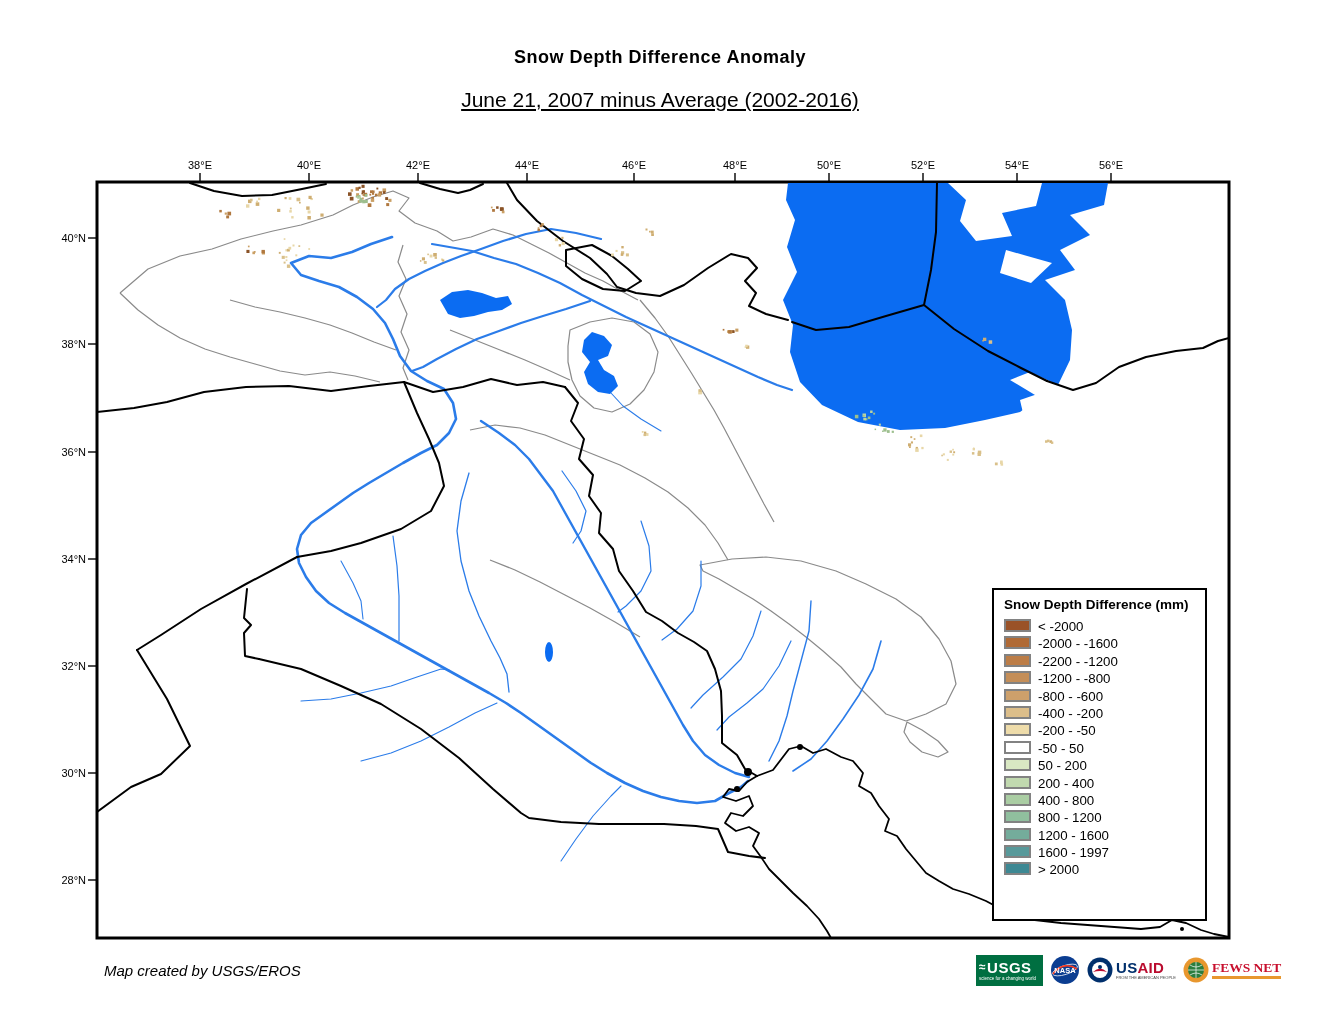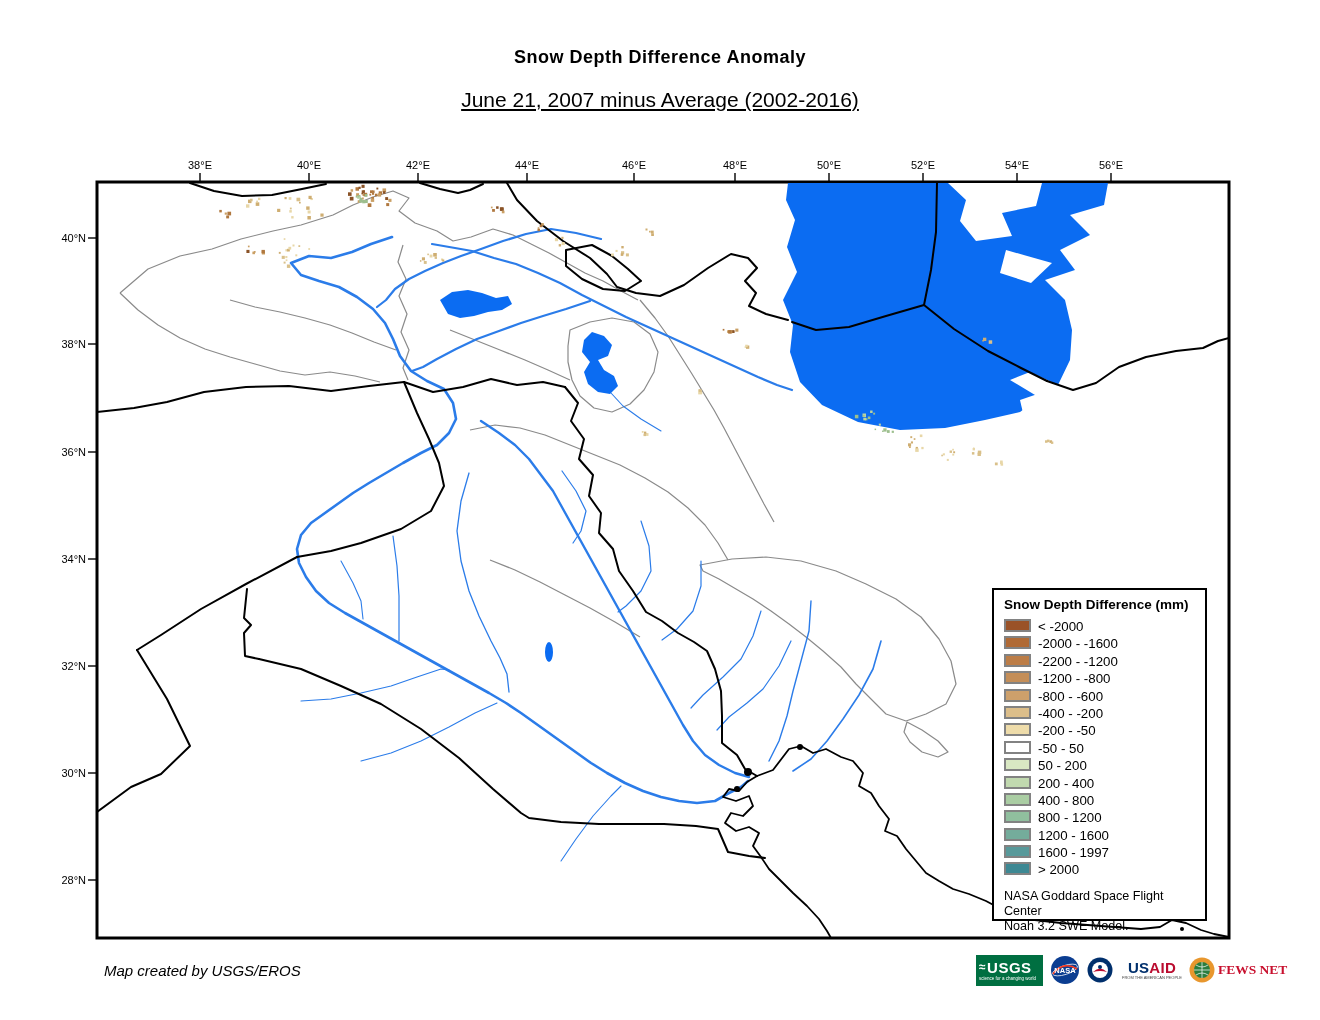--- a/index.html
+++ b/index.html
@@ -34,28 +34,28 @@
   
   .logos{position:absolute;left:976px;top:950px;height:40px;display:flex;
          align-items:center;gap:7px;}
   .logo{display:flex;align-items:center;}
   .usgs{flex-direction:column;justify-content:center;background:#006f41;color:#fff;
         width:67px;height:31px;align-items:flex-start;padding:1px 3px;box-sizing:border-box;}
   .usgs-mark{font-weight:bold;font-size:15px;line-height:15px;letter-spacing:0.5px;
              display:flex;align-items:center;gap:1px;}
   .usgs-wave{font-size:12px;}
   .usgs-tag{font-size:4.5px;white-space:nowrap;margin-top:1px;}
-  .usaid{gap:9px;text-align:center;}
+  .usaid{gap:3px;}
   .usaid-text{display:flex;flex-direction:column;line-height:1;}
   .usaid-word{font-size:15px;font-weight:bold;letter-spacing:0.3px;}
   .usaid-us{color:#002f6c;}
   .usaid-aid{color:#ba0c2f;}
   .usaid-tag{font-size:4px;color:#444;margin-top:1.5px;white-space:nowrap;}
   .fews{gap:3px;}
-  .fews-text{display:flex;flex-direction:row;line-height:1;}
+  .fews-text{display:flex;flex-direction:column;line-height:1;}
   .fews-word{font-family:"Liberation Serif",serif;font-weight:bold;font-size:13.5px;
              color:#c8102e;white-space:nowrap;}
   .fews-bar{height:3px;background:#e8972e;margin-top:1px;}
 </style>
 </head>
 <body style="--water: #0b6cf2; --river: #2b7ce9;">
 
 <h1 class="title">Snow Depth Difference Anomaly</h1>
 <h2 class="subtitle">June 21, 2007 minus Average (2002-2016)</h2>
 
@@ -418,24 +418,20 @@
       </div>
       <div class="legend-row">
         <span class="legend-sw" style="background: rgb(88, 153, 154);"></span>
         <span class="legend-lbl">1600 - 1997</span>
       </div>
       <div class="legend-row">
         <span class="legend-sw" style="background: rgb(61, 136, 147);"></span>
         <span class="legend-lbl">&gt; 2000</span>
       </div>
     </div>
-  <div class="legend-src">
-    <div>NASA Goddard Space Flight Center</div>
-    <div>Noah 3.2 SWE Model.</div>
-  </div>
 </div>
 
 <div class="credit">Map created by USGS/EROS</div>
 
 <div class="logos">
   <div class="logo usgs">
     <div class="usgs-mark">
         <span class="usgs-wave">≈</span>
         <span>USGS</span>
       </div>

